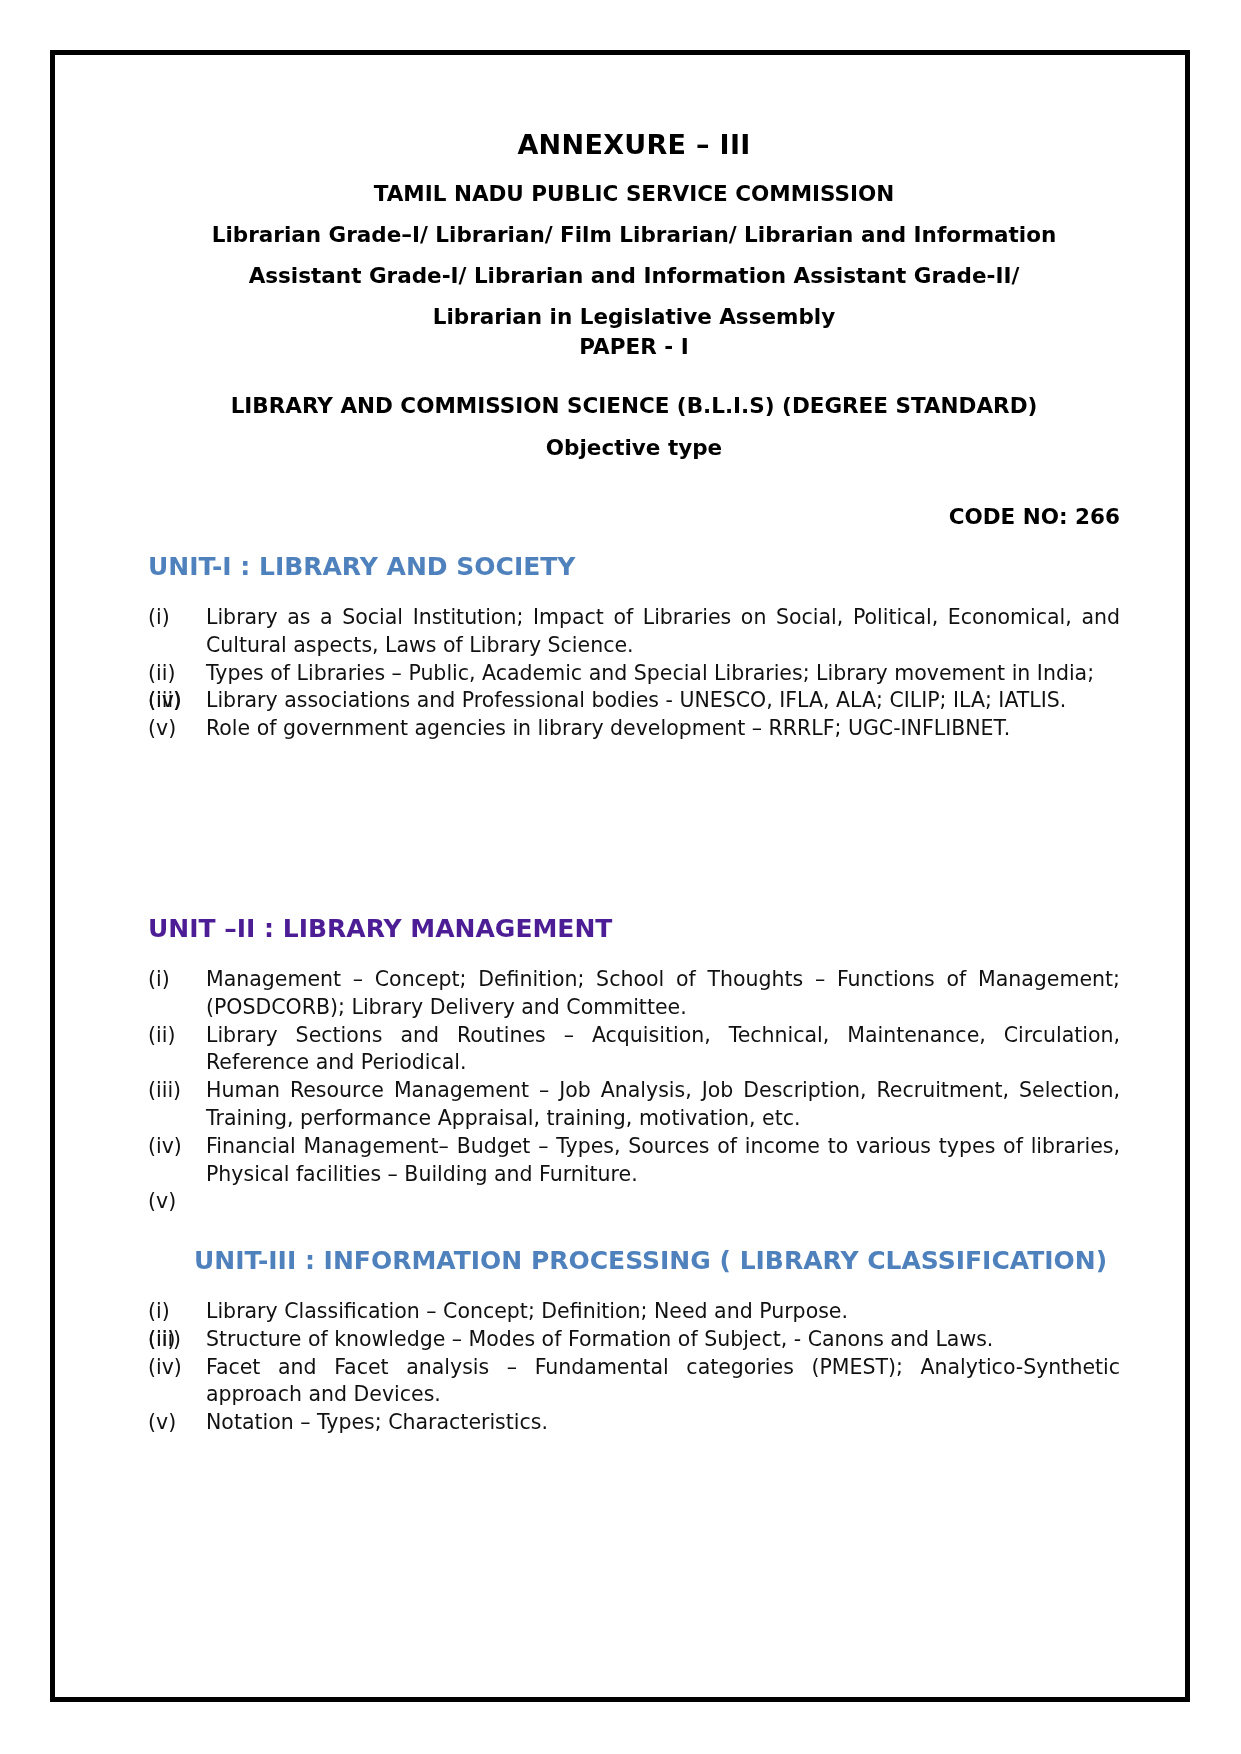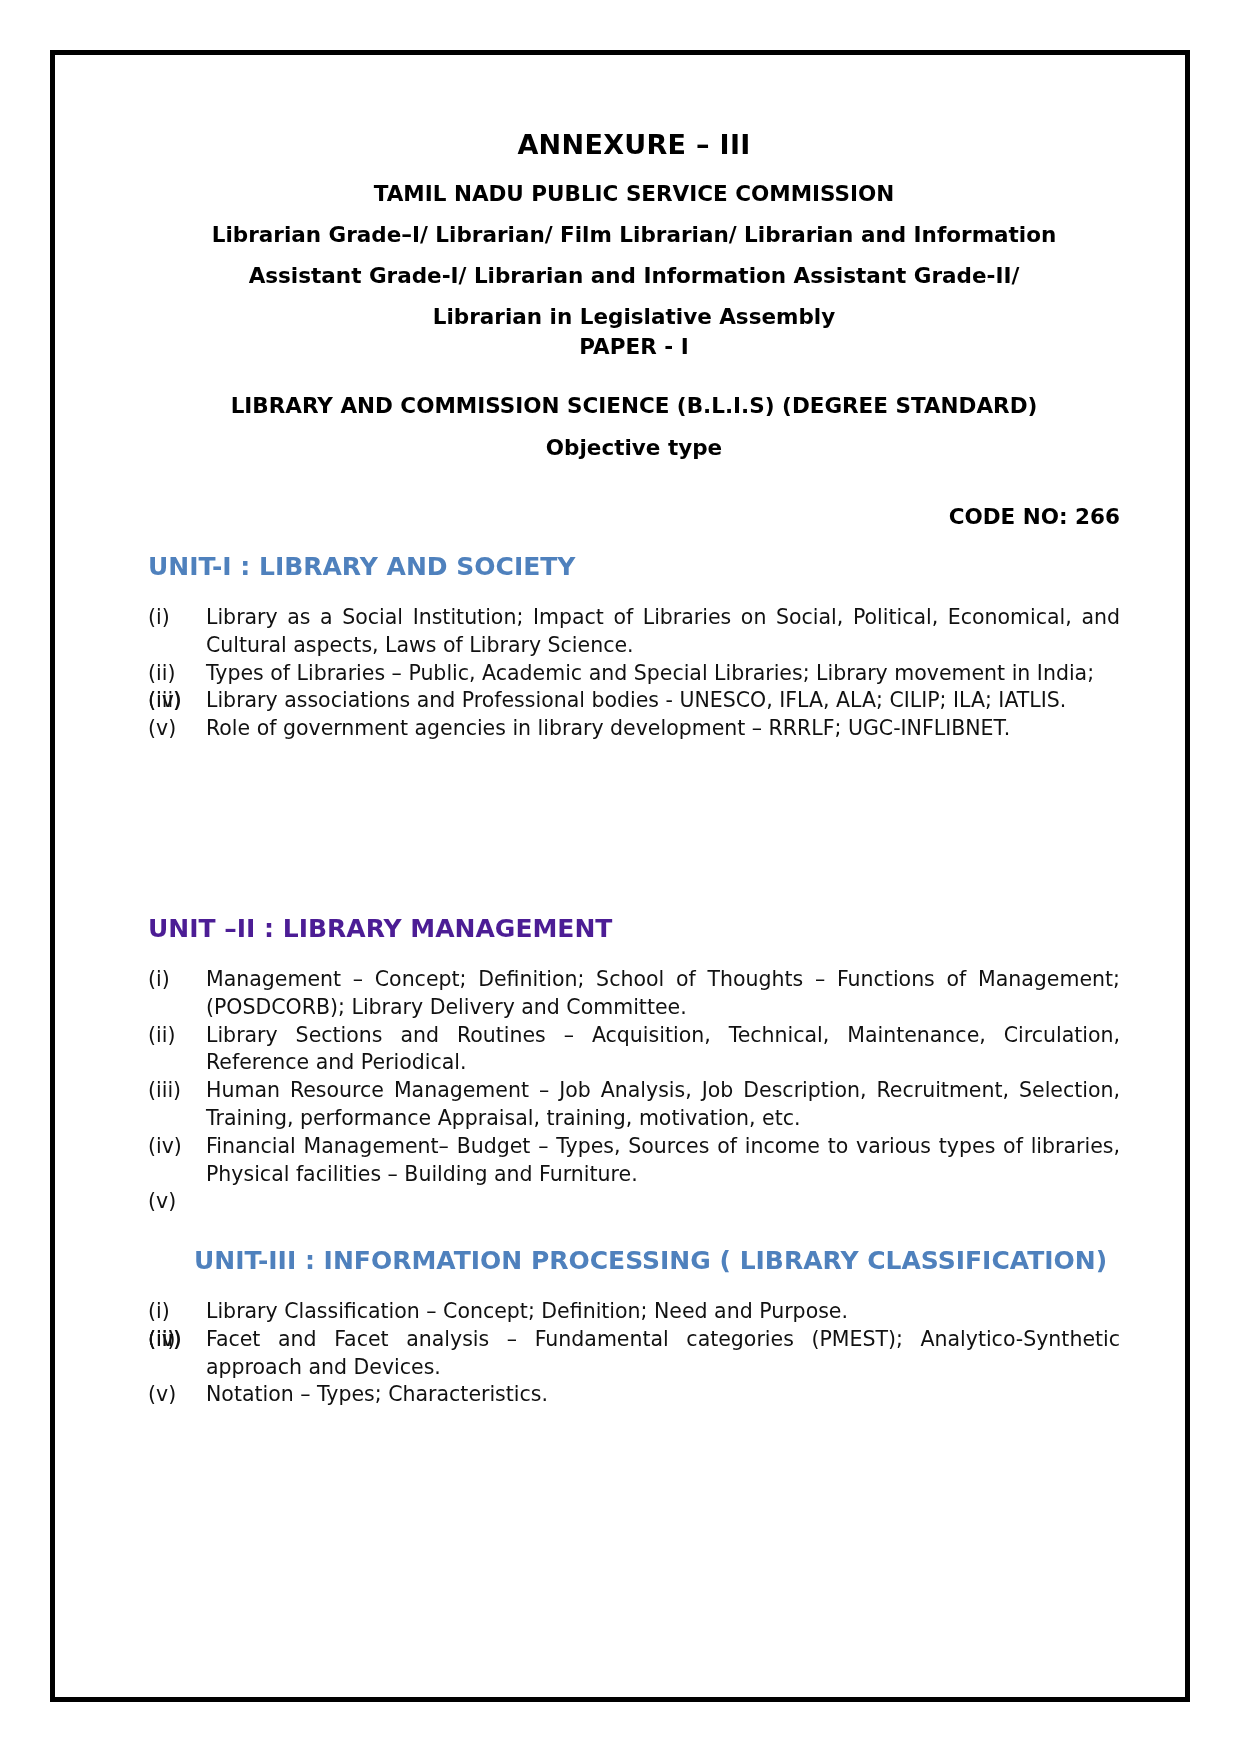--- a/index.html
+++ b/index.html
@@ -49,17 +49,17 @@
     <li class="item"><span class="num">(ii)</span><span>Library Sections and Routines – Acquisition, Technical, Maintenance, Circulation, Reference and Periodical.</span></li>
     <li class="item"><span class="num">(iii)</span><span>Human Resource Management – Job Analysis, Job Description, Recruitment, Selection, Training, performance Appraisal, training, motivation, etc.</span></li>
     <li class="item"><span class="num">(iv)</span><span>Financial Management– Budget – Types, Sources of income to various types of libraries, Physical facilities – Building and Furniture.</span></li>
     <li class="item"><span class="num">(v)</span></li>
   </ul>
 
   <div class="unit" style="top: 1246px; left: 2px; color: rgb(79, 129, 189); margin-left: 44px;">UNIT-III : INFORMATION PROCESSING ( LIBRARY CLASSIFICATION)</div>
   <ul class="list" style="top:1298px;">
     <li class="item"><span class="num">(i)</span><span>Library Classification – Concept; Definition; Need and Purpose.</span></li>
     <li class="item"><span class="num">(ii)</span></li>
-    <li class="item"><span class="num">(iii)</span></li>
+    <li class="item"><span class="num">(iii)</span><span>Structure of knowledge – Modes of Formation of Subject, - Canons and Laws.</span></li>
     <li class="item"><span class="num">(iv)</span><span>Facet and Facet analysis – Fundamental categories (PMEST); Analytico-Synthetic approach and Devices.</span></li>
     <li class="item"><span class="num">(v)</span><span>Notation – Types; Characteristics.</span></li>
   </ul>
 </div>
 
 </body></html>

